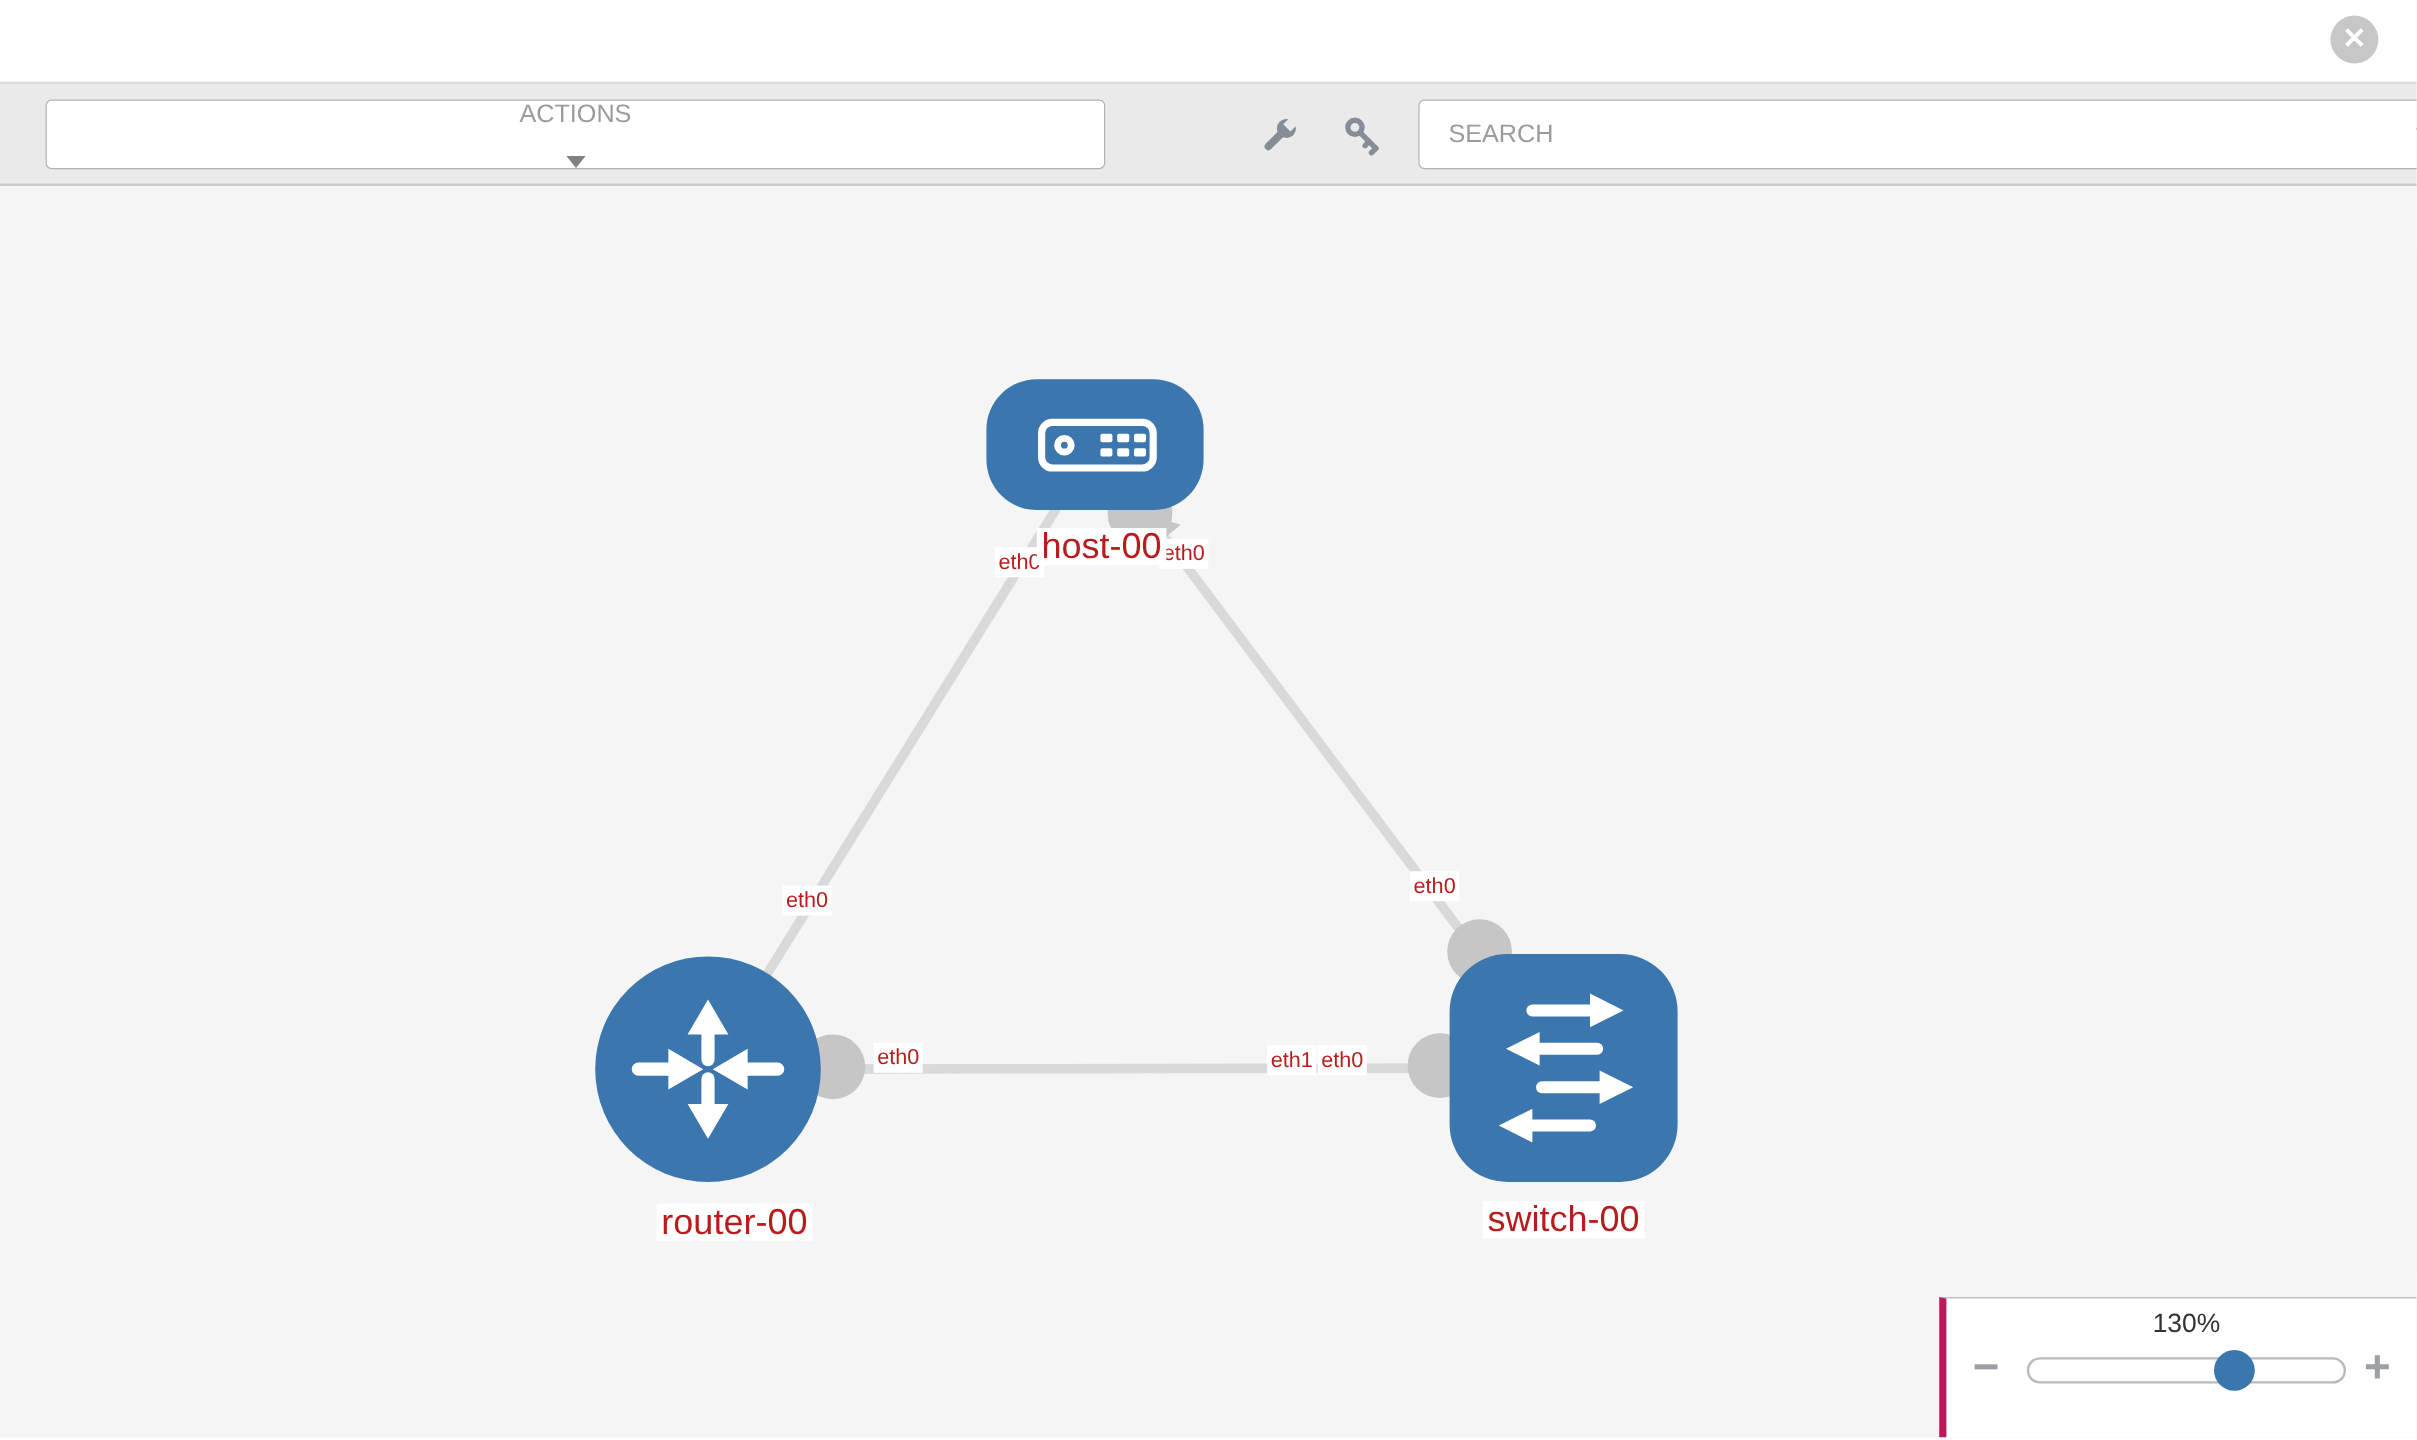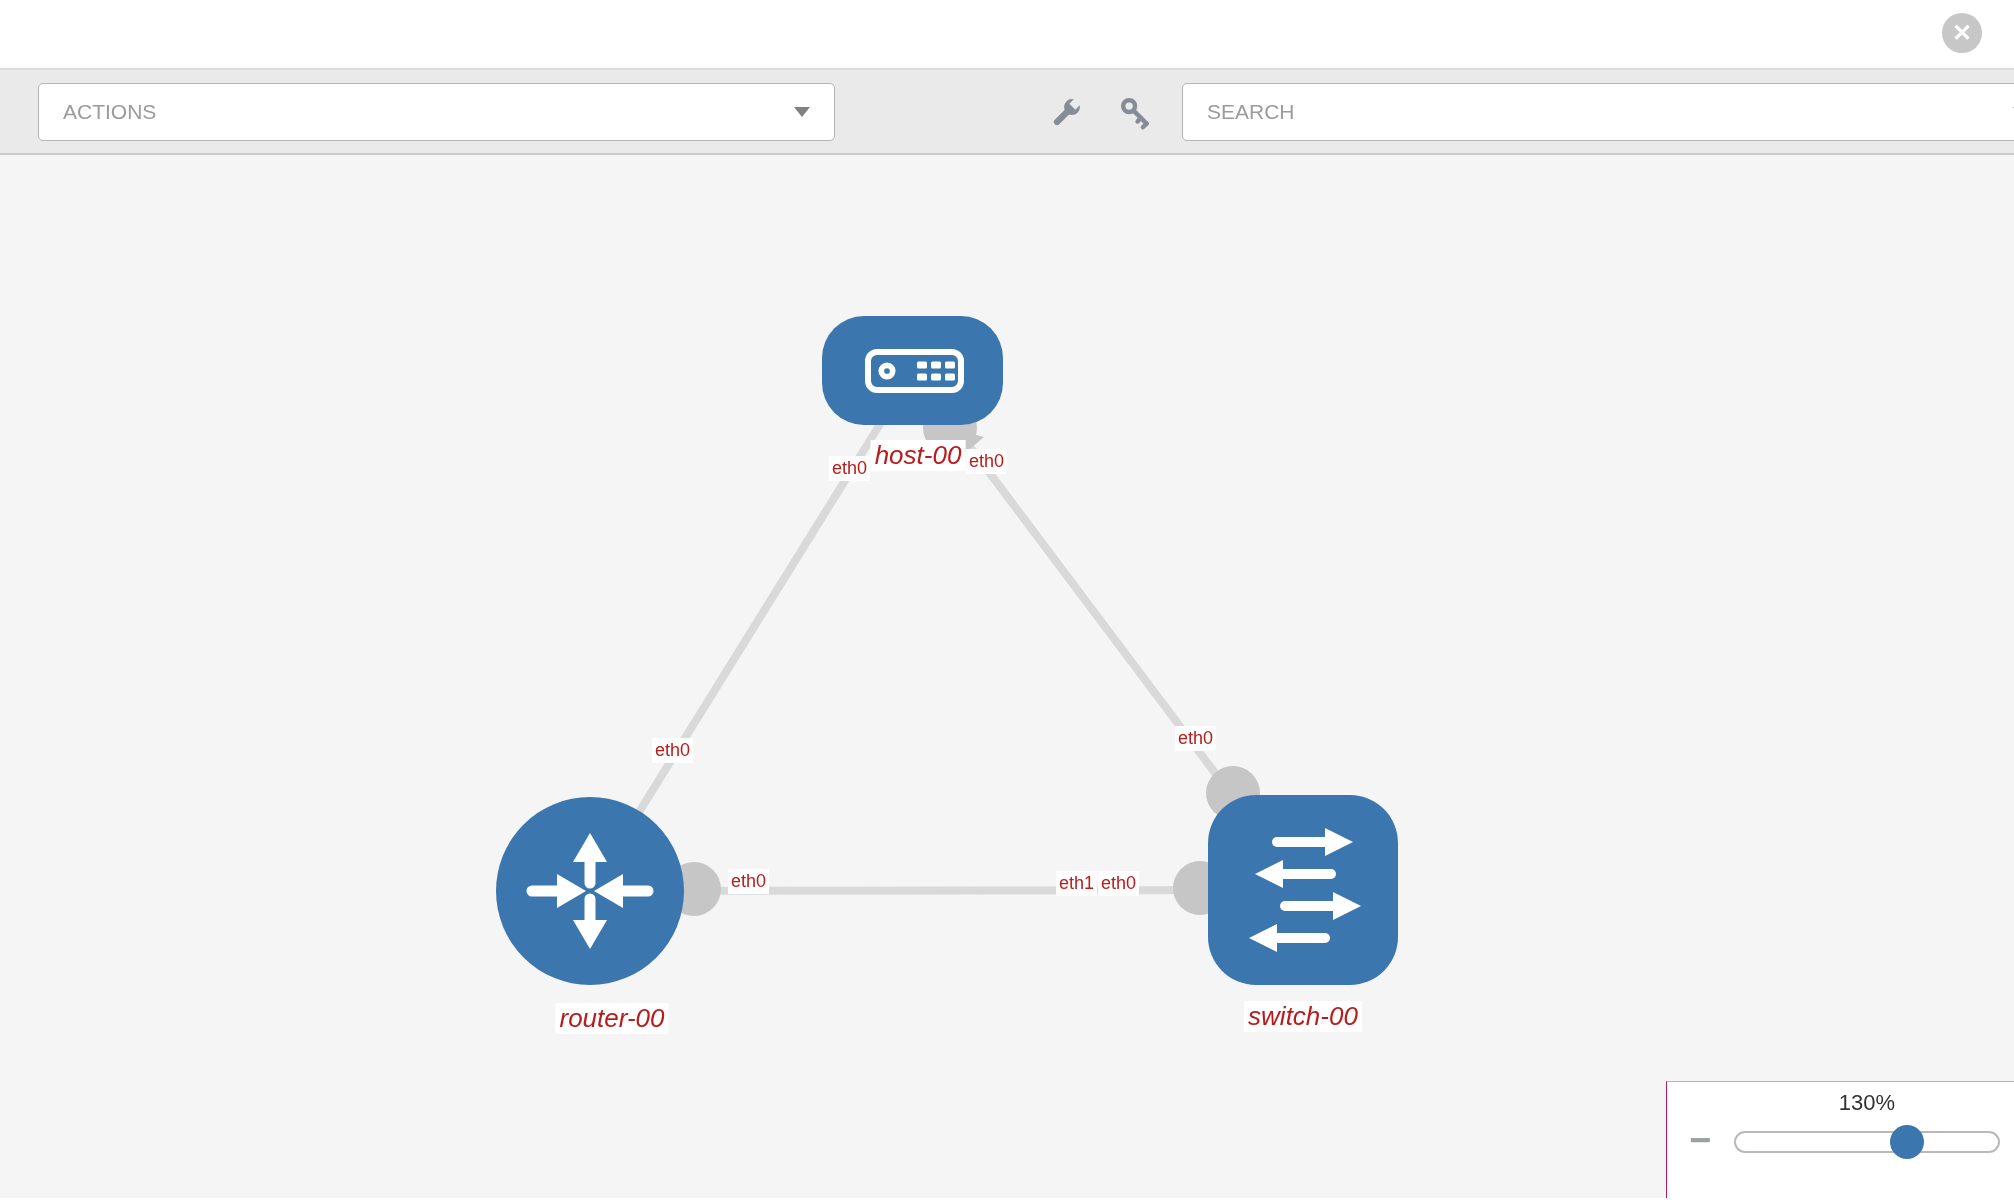--- a/index.html
+++ b/index.html
@@ -15,37 +15,37 @@
                text-align:center; cursor:pointer; }
 
   
   .toolbar { position:relative; height:85px; background:#eaeaea; border-bottom:2px solid #cbcbcb; }
   .select { position:absolute; top:13px; height:58px; background:#fff; border:1px solid #b3b3b3;
             border-radius:5px; display:flex; align-items:center; justify-content:space-between;
             padding:0 24px; cursor:pointer; }
   .select-label { font-size:21px; color:#9b9b9b; }
   .caret { width:0; height:0; border-left:8px solid transparent; border-right:8px solid transparent;
            border-top:10px solid #7e8287; }
-  .select.actions { left:38px; width:797px; }
+  .select.actions { left:38px; width:883px;flex-direction:column; }
   .select.search  { left:1182px; width:872px; }
   .tool-icons { position:absolute; left:1048px; top:0; height:85px; display:flex; align-items:center; gap:34px; }
   .tool-icons svg { display:block; cursor:pointer; }
 
   
   .canvas { position:relative; width:2014px; height:1043px; background:#f5f5f5; overflow:hidden; }
   .graph-svg { position:absolute; left:0; top:0; }
 
   .labels span { position:absolute; background:#fff; color:#b91c1c; white-space:nowrap; }
   .iface { font-size:18px; line-height:25px; padding:0 3px; }
-  .node-label { font-size:26px; line-height:31px; padding:0 4px; color:#565656;
-                transform:translateX(-50%);font-style:italic; }
+  .node-label { font-size:30px; line-height:31px; padding:0 4px; color:#565656;
+                transform:translateX(-50%); }
 
   
-  .zoom-panel { position:absolute; right:0; bottom:0; width:348px; height:117px; background:#fff;
-                border-top:1px solid #b5b5b5; border-left:1px solid #be185d; }
+  .zoom-panel { position:absolute; right:0; bottom:0; width:398px; height:117px; background:#fff;
+                border-top:1px solid #b5b5b5; border-left:6px solid #be185d; }
   .zoom-level { position:absolute; left:200px; top:8px; transform:translateX(-50%);
                 font-size:22px; color:#333; }
   .zoom-minus, .zoom-plus { position:absolute; top:38px; font-size:38px; font-weight:bold; color:#9aa0a6;
                             line-height:40px; cursor:pointer; }
   .zoom-minus { left:22px; }
   .zoom-plus  { left:348px; }
   .zoom-track { position:absolute; left:67px; top:49px; width:266px; height:22px; background:#fff;
                 border:2px solid #b9b9b9; border-radius:11px; cursor:pointer; }
   .zoom-thumb { position:absolute; left:154px; top:-8px; width:34px; height:34px; border-radius:50%;
                 background:#3b77ae; cursor:grab; }

